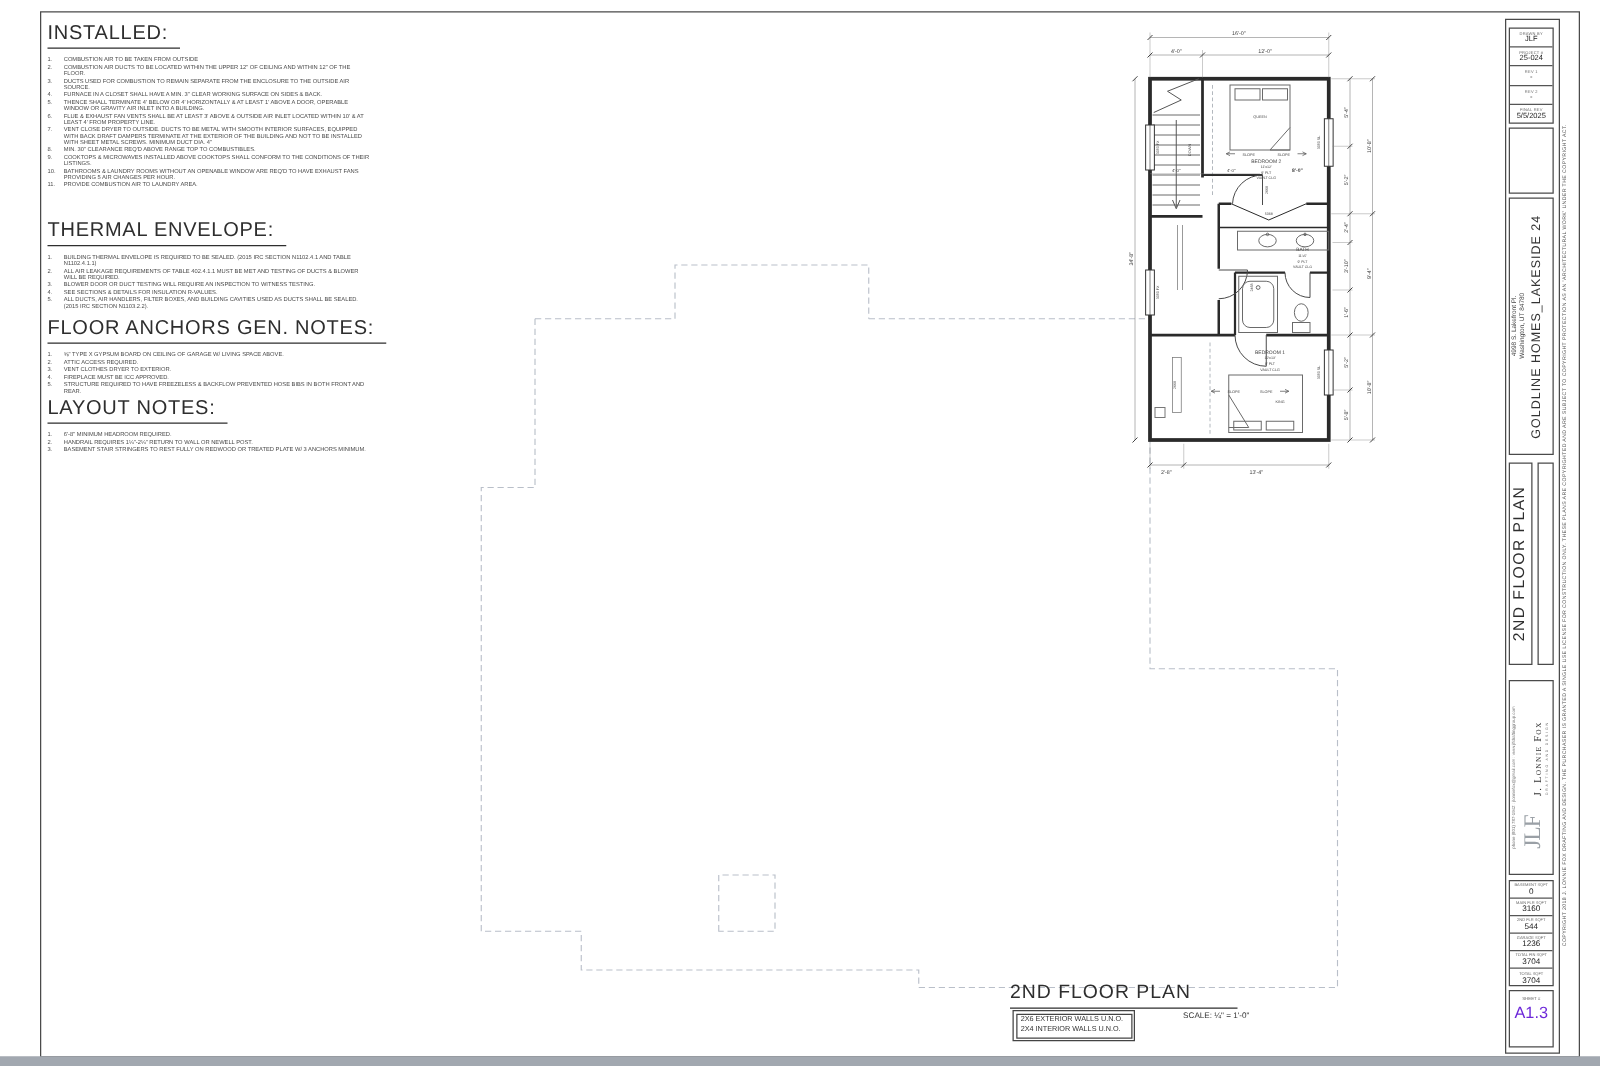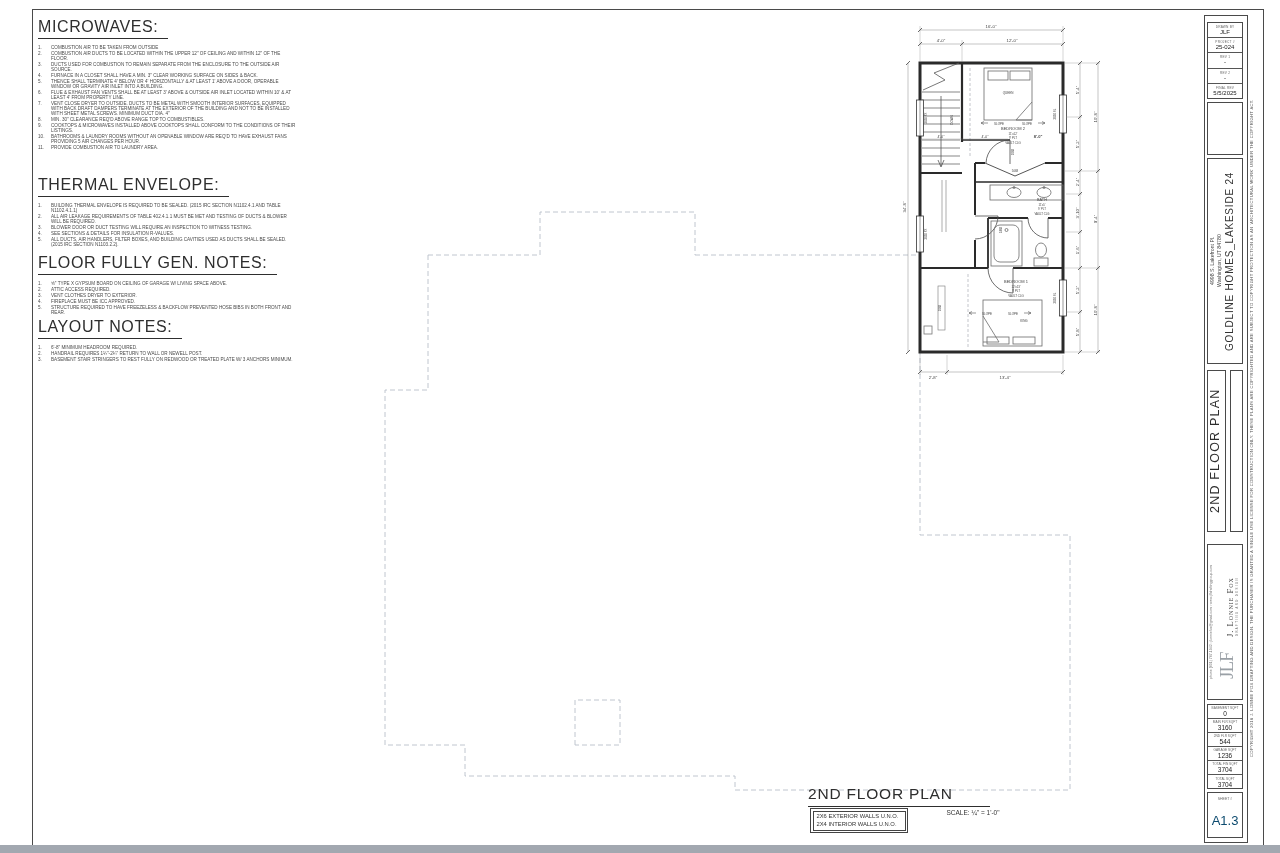--- a/index.html
+++ b/index.html
@@ -38,42 +38,42 @@
   .vtext{writing-mode:vertical-rl;transform:rotate(180deg);position:absolute;text-align:center;}
   .tb-project-title{left:1224px;top:160px;height:202px;width:17px;font-size:10px;letter-spacing:.8px;color:#333;}
   .tb-address{left:1209px;top:160px;height:202px;width:14px;font-size:5.2px;line-height:6.5px;color:#444;}
   .tb-sheet-title{left:1208px;top:372px;height:158px;width:17px;font-size:12.5px;letter-spacing:1.2px;color:#2e2e2e;}
   .tb-firm-name{left:1225px;top:548px;height:118px;width:17px;font-family:"Liberation Serif",serif;font-variant:small-caps;font-size:8.5px;letter-spacing:1px;line-height:10px;color:#333;}
   .tb-firm-tagline{font-family:"Liberation Sans",sans-serif;font-variant:normal;font-size:2.8px;letter-spacing:1.4px;line-height:5px;color:#666;}
   .tb-contact{left:1209px;top:548px;height:148px;width:8px;font-size:3.5px;color:#777;}
   .tb-logo{left:1216px;top:636px;height:60px;width:28px;font-family:"Liberation Serif",serif;font-size:19px;letter-spacing:-1px;color:#9aa0a6;}
   .tb-copyright{left:1249px;top:15px;height:826px;width:11px;font-size:4.2px;letter-spacing:.3px;color:#555;}
   .sheet-num-label{font-size:3.5px;color:#666;margin-top:4px;}
-  .sheet-num{font-size:13px;color:#0c4a6e;margin-top:12px;}
+  .sheet-num{font-size:13px;color:#6d28d9;margin-top:1px;}
 
   
   .plan-title{
     position:absolute;left:808px;top:785px;width:182px;font-size:15.5px;letter-spacing:.8px;
     color:#2e2e2e;border-bottom:1.2px solid #2e2e2e;padding-bottom:3px;
   }
   .plan-scale{position:absolute;left:908px;top:809px;width:130px;font-size:6.5px;color:#333;text-align:center;}
   .wall-note-box{position:absolute;left:810px;top:808px;width:98px;height:25px;border:1px solid #444;padding:1.5px;box-sizing:border-box;}
   .wall-note-inner{border:0.8px solid #444;height:100%;display:flex;flex-direction:column;justify-content:center;padding-left:3px;box-sizing:border-box;}
   .wall-note-inner div{font-size:5.8px;line-height:7.5px;color:#333;}
 
   svg{position:absolute;left:0;top:0;}
   svg text{font-family:"Liberation Sans",sans-serif;fill:#444;}
 </style>
 </head>
 <body>
 
 <div class="sheet-border"></div>
 
 <div>
-  <h2 class="note-head" style="top:18px">MICROWAVES:</h2>
+  <h2 class="note-head" style="top:18px">INSTALLED:</h2>
   <ol class="note-list" style="top:46px">
     <li>COMBUSTION AIR TO BE TAKEN FROM OUTSIDE</li>
     <li>COMBUSTION AIR DUCTS TO BE LOCATED WITHIN THE UPPER 12" OF CEILING AND WITHIN 12" OF THE FLOOR.</li>
     <li>DUCTS USED FOR COMBUSTION TO REMAIN SEPARATE FROM THE ENCLOSURE TO THE OUTSIDE AIR SOURCE.</li>
     <li>FURNACE IN A CLOSET SHALL HAVE A MIN. 3" CLEAR WORKING SURFACE ON SIDES &amp; BACK.</li>
     <li>THENCE SHALL TERMINATE 4' BELOW OR 4' HORIZONTALLY &amp; AT LEAST 1' ABOVE A DOOR, OPERABLE WINDOW OR GRAVITY AIR INLET INTO A BUILDING.</li>
     <li>FLUE &amp; EXHAUST FAN VENTS SHALL BE AT LEAST 3' ABOVE &amp; OUTSIDE AIR INLET LOCATED WITHIN 10' &amp; AT LEAST 4' FROM PROPERTY LINE.</li>
     <li>VENT CLOSE DRYER TO OUTSIDE. DUCTS TO BE METAL WITH SMOOTH INTERIOR SURFACES, EQUIPPED WITH BACK DRAFT DAMPERS TERMINATE AT THE EXTERIOR OF THE BUILDING AND NOT TO BE INSTALLED WITH SHEET METAL SCREWS. MINIMUM DUCT DIA. 4"</li>
     <li>MIN. 30" CLEARANCE REQ'D ABOVE RANGE TOP TO COMBUSTIBLES.</li>
     <li>COOKTOPS &amp; MICROWAVES INSTALLED ABOVE COOKTOPS SHALL CONFORM TO THE CONDITIONS OF THEIR LISTINGS.</li>
@@ -83,21 +83,21 @@
 
   <h2 class="note-head" style="top:176px">THERMAL ENVELOPE:</h2>
   <ol class="note-list" style="top:204px">
     <li>BUILDING THERMAL ENVELOPE IS REQUIRED TO BE SEALED. (2015 IRC SECTION N1102.4.1 AND TABLE N1102.4.1.1)</li>
     <li>ALL AIR LEAKAGE REQUIREMENTS OF TABLE 402.4.1.1 MUST BE MET AND TESTING OF DUCTS &amp; BLOWER WILL BE REQUIRED.</li>
     <li>BLOWER DOOR OR DUCT TESTING WILL REQUIRE AN INSPECTION TO WITNESS TESTING.</li>
     <li>SEE SECTIONS &amp; DETAILS FOR INSULATION R-VALUES.</li>
     <li>ALL DUCTS, AIR HANDLERS, FILTER BOXES, AND BUILDING CAVITIES USED AS DUCTS SHALL BE SEALED. (2015 IRC SECTION N1103.2.2).</li>
   </ol>
 
-  <h2 class="note-head" style="top:254px">FLOOR FULLY GEN. NOTES:</h2>
+  <h2 class="note-head" style="top:254px">FLOOR ANCHORS GEN. NOTES:</h2>
   <ol class="note-list" style="top:282px">
     <li>⅝" TYPE X GYPSUM BOARD ON CEILING OF GARAGE W/ LIVING SPACE ABOVE.</li>
     <li>ATTIC ACCESS REQUIRED.</li>
     <li>VENT CLOTHES DRYER TO EXTERIOR.</li>
     <li>FIREPLACE MUST BE ICC APPROVED.</li>
     <li>STRUCTURE REQUIRED TO HAVE FREEZELESS &amp; BACKFLOW PREVENTED HOSE BIBS IN BOTH FRONT AND REAR.</li>
   </ol>
 
   <h2 class="note-head" style="top:318px">LAYOUT NOTES:</h2>
   <ol class="note-list" style="top:346px">

